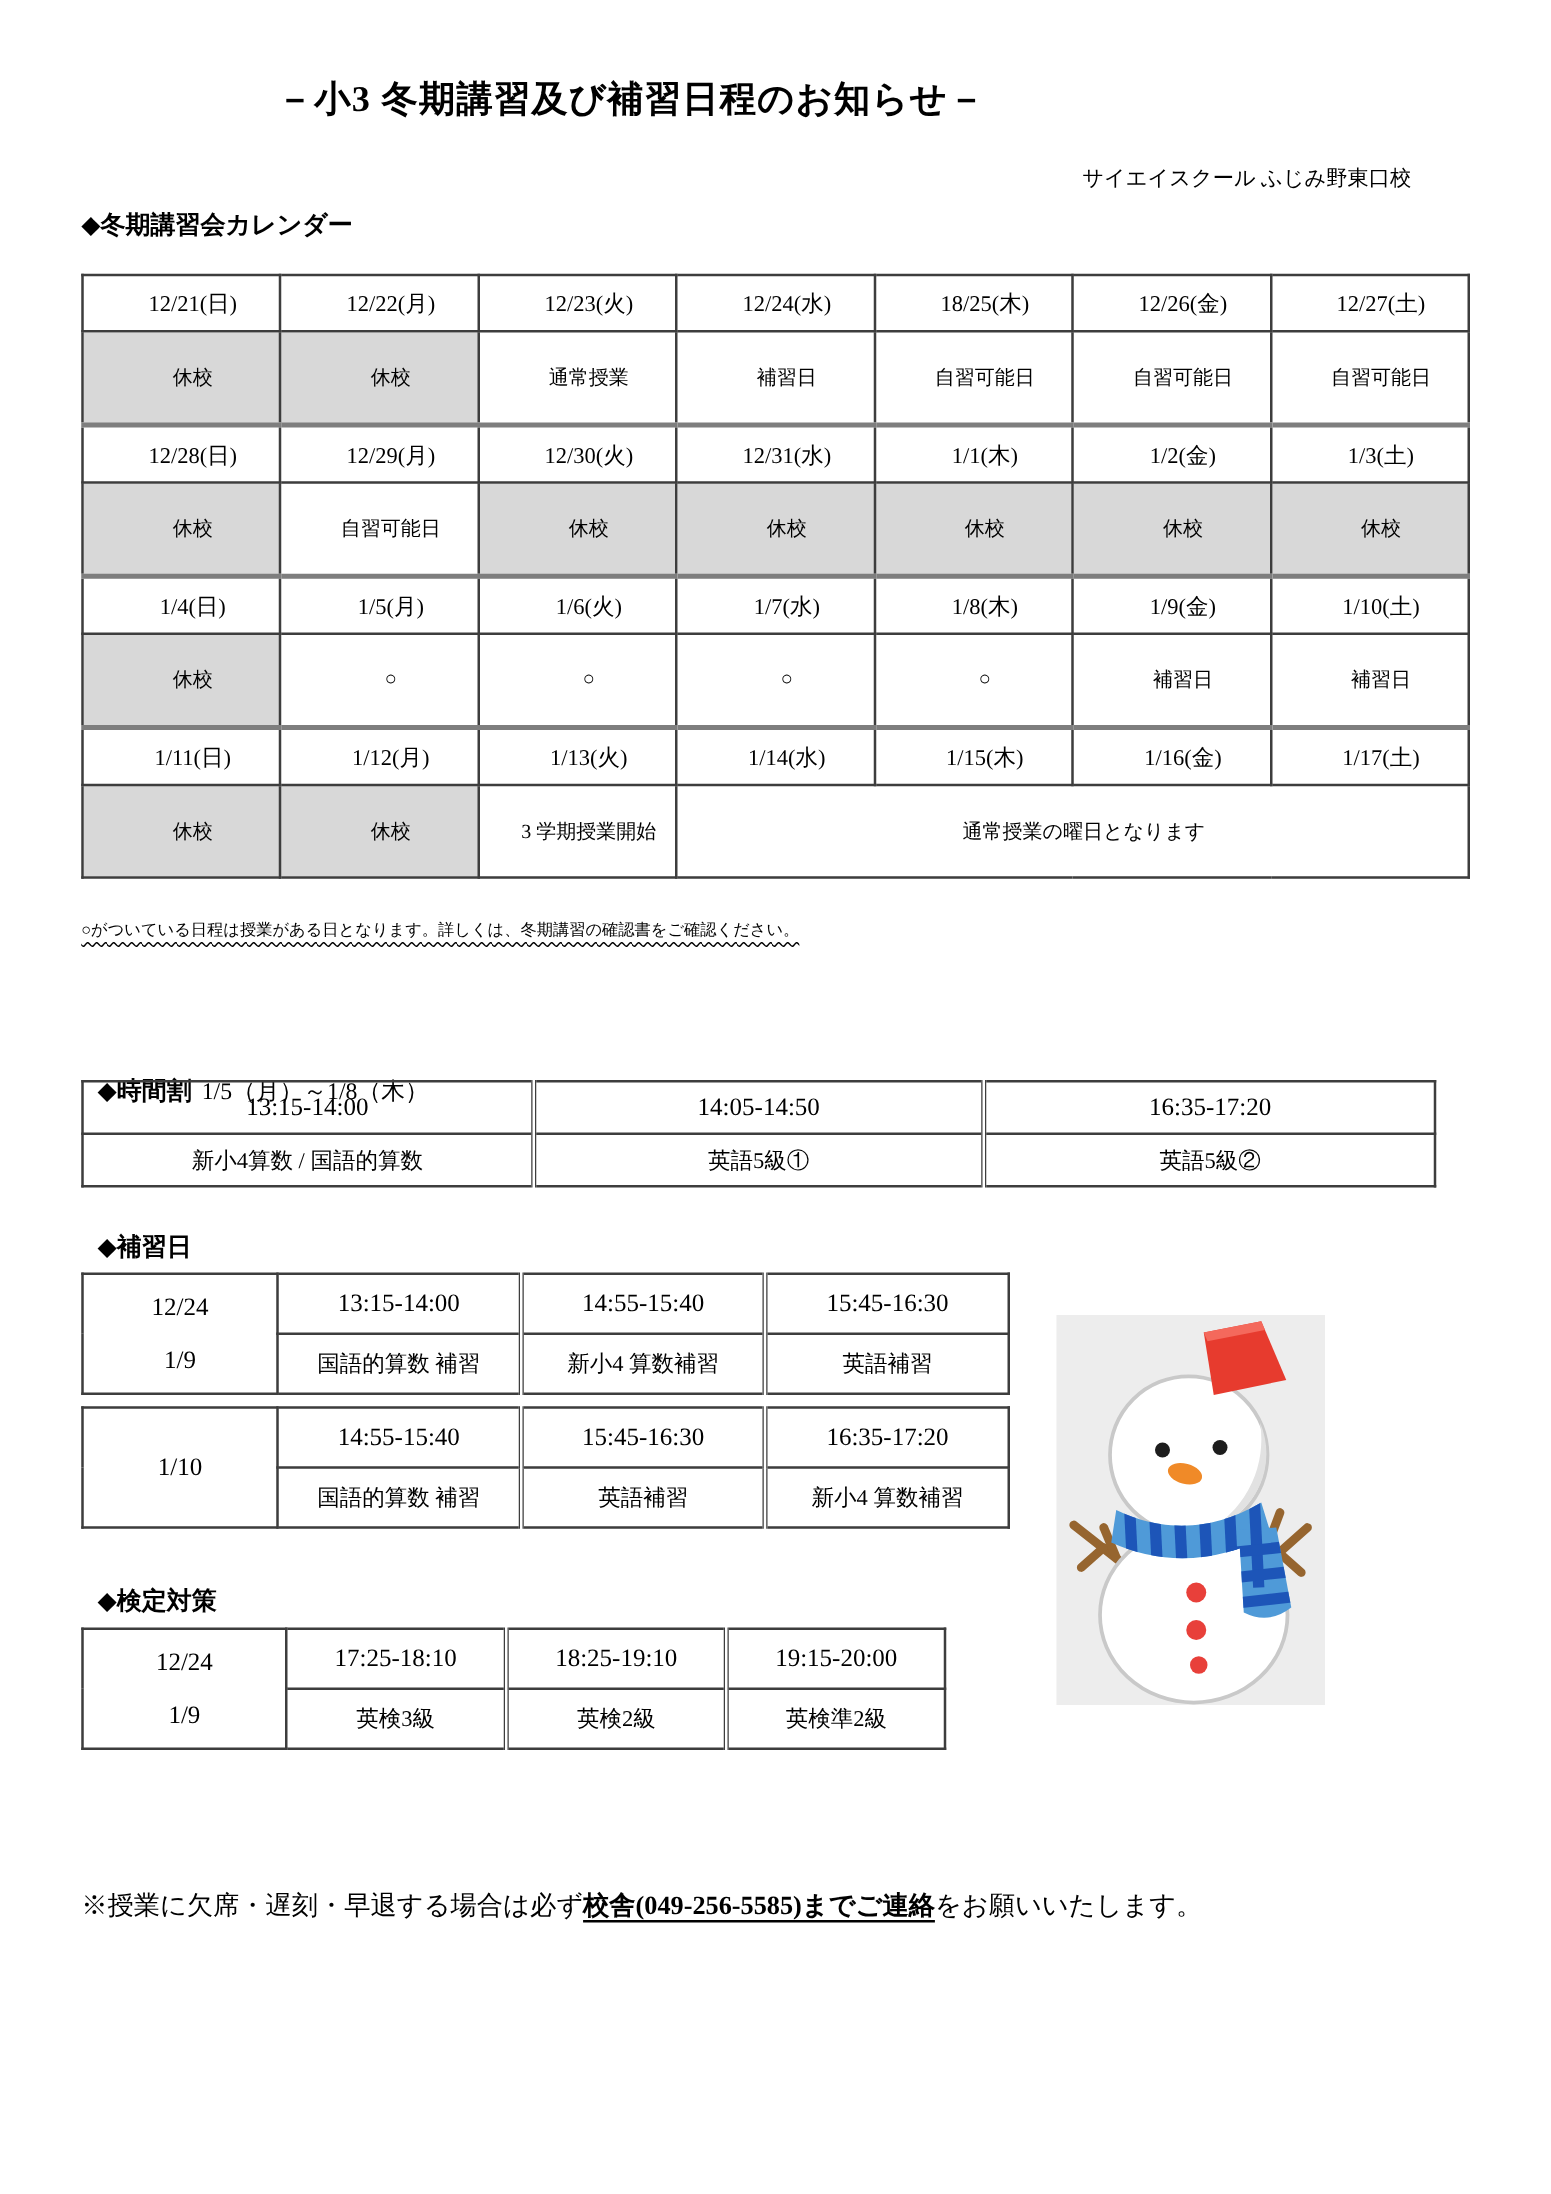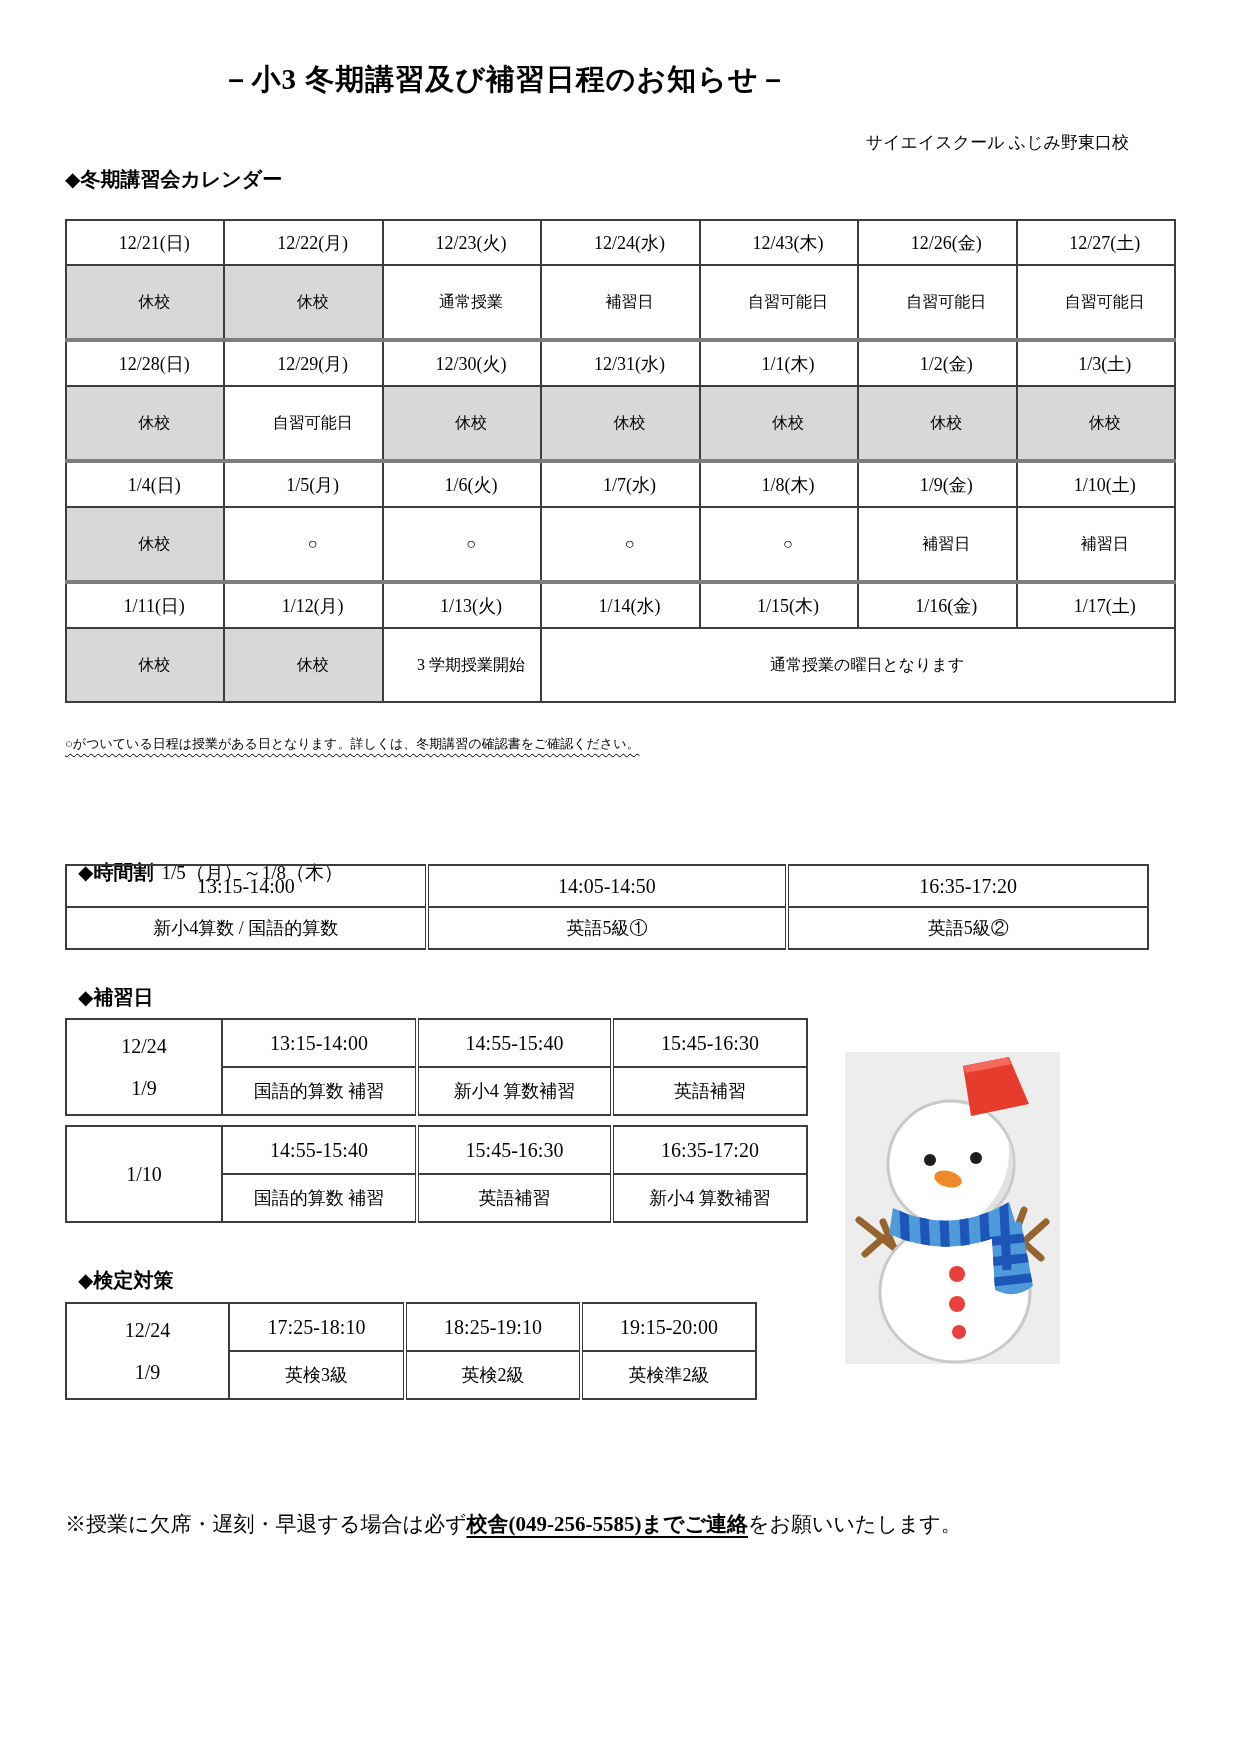--- a/index.html
+++ b/index.html
@@ -95,21 +95,21 @@
 
 <div class="abs sec-heading h-cal">◆冬期講習会カレンダー</div>
 
 <table class="abs cal">
   <tbody>
       <tr class="dates">
     <td>12/21(日)</td>
     <td>12/22(月)</td>
     <td>12/23(火)</td>
     <td>12/24(水)</td>
-    <td>12/43(木)</td>
+    <td>18/25(木)</td>
     <td>12/26(金)</td>
     <td>12/27(土)</td>
   </tr>
   <tr class="status">
     <td class="g">休校</td>
     <td class="g">休校</td>
     <td>通常授業</td>
     <td>補習日</td>
     <td>自習可能日</td>
     <td>自習可能日</td>

